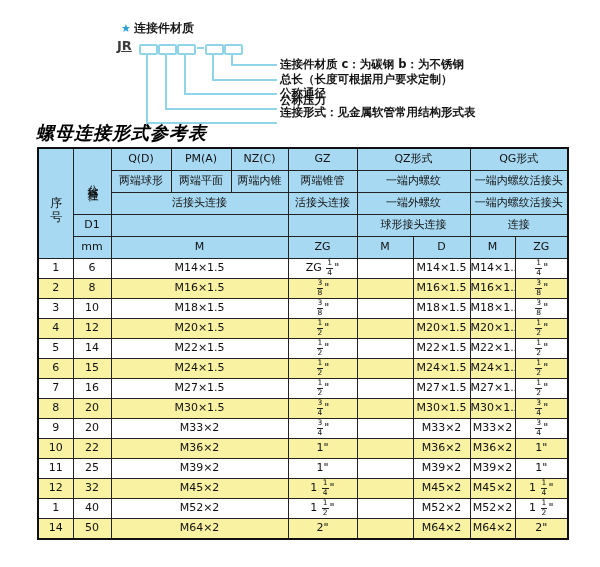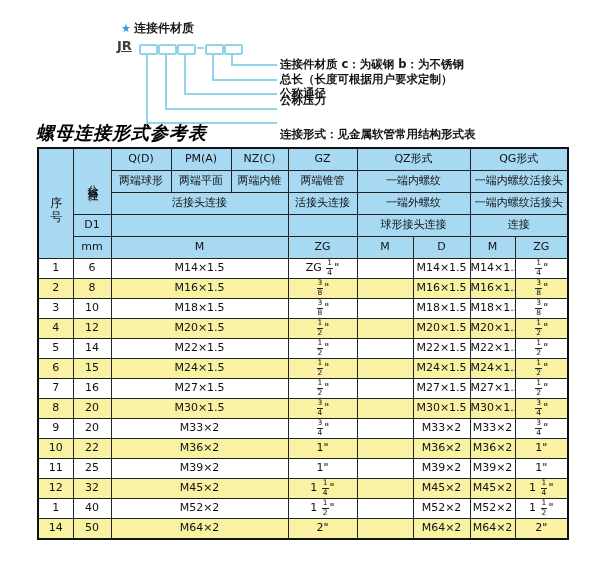--- a/index.html
+++ b/index.html
@@ -17,21 +17,21 @@
   .code-box { position:absolute; top:44px; width:15px; height:7px; border:2px solid var(--line_cyan); border-radius:2px; background:#fff; }
   .b1{left:139px} .b2{left:158px} .b3{left:177px} .b4{left:205px} .b5{left:224px}
   .code-dash { position:absolute; top:47px; left:197px; width:7px; height:2px; background:var(--line_cyan); }
   .conn { position:absolute; border-left:2px solid var(--line_cyan); border-bottom:2px solid var(--line_cyan); }
   .c5 { left:231px; top:53px; width:44px; height:11px; }
   .c4 { left:212px; top:53px; width:63px; height:26px; }
   .c3 { left:184px; top:53px; width:91px; height:40px; }
   .c2 { left:165px; top:53px; width:110px; height:55px; }
   .c1 { left:146px; top:53px; width:129px; height:69px; }
   .diag-label { position:absolute; left:280px; font-size:11.5px; font-weight:bold; white-space:nowrap; color:#151515; }
-  .l1{top:57px} .l2{top:72px} .l3{top:86px} .l4{top:93px} .l5{top:127px}
+  .l1{top:57px} .l2{top:72px} .l3{top:86px} .l4{top:93px} .l5{top:105px}
 
   
   .table-title {
     position:absolute; left:36px; top:121px; margin:0;
     font-family:Liberation Serif, serif;
     font-style:italic; font-weight:bold; font-size:18px; letter-spacing:1px; color:#000;
   }
 
   
   table.ref {

